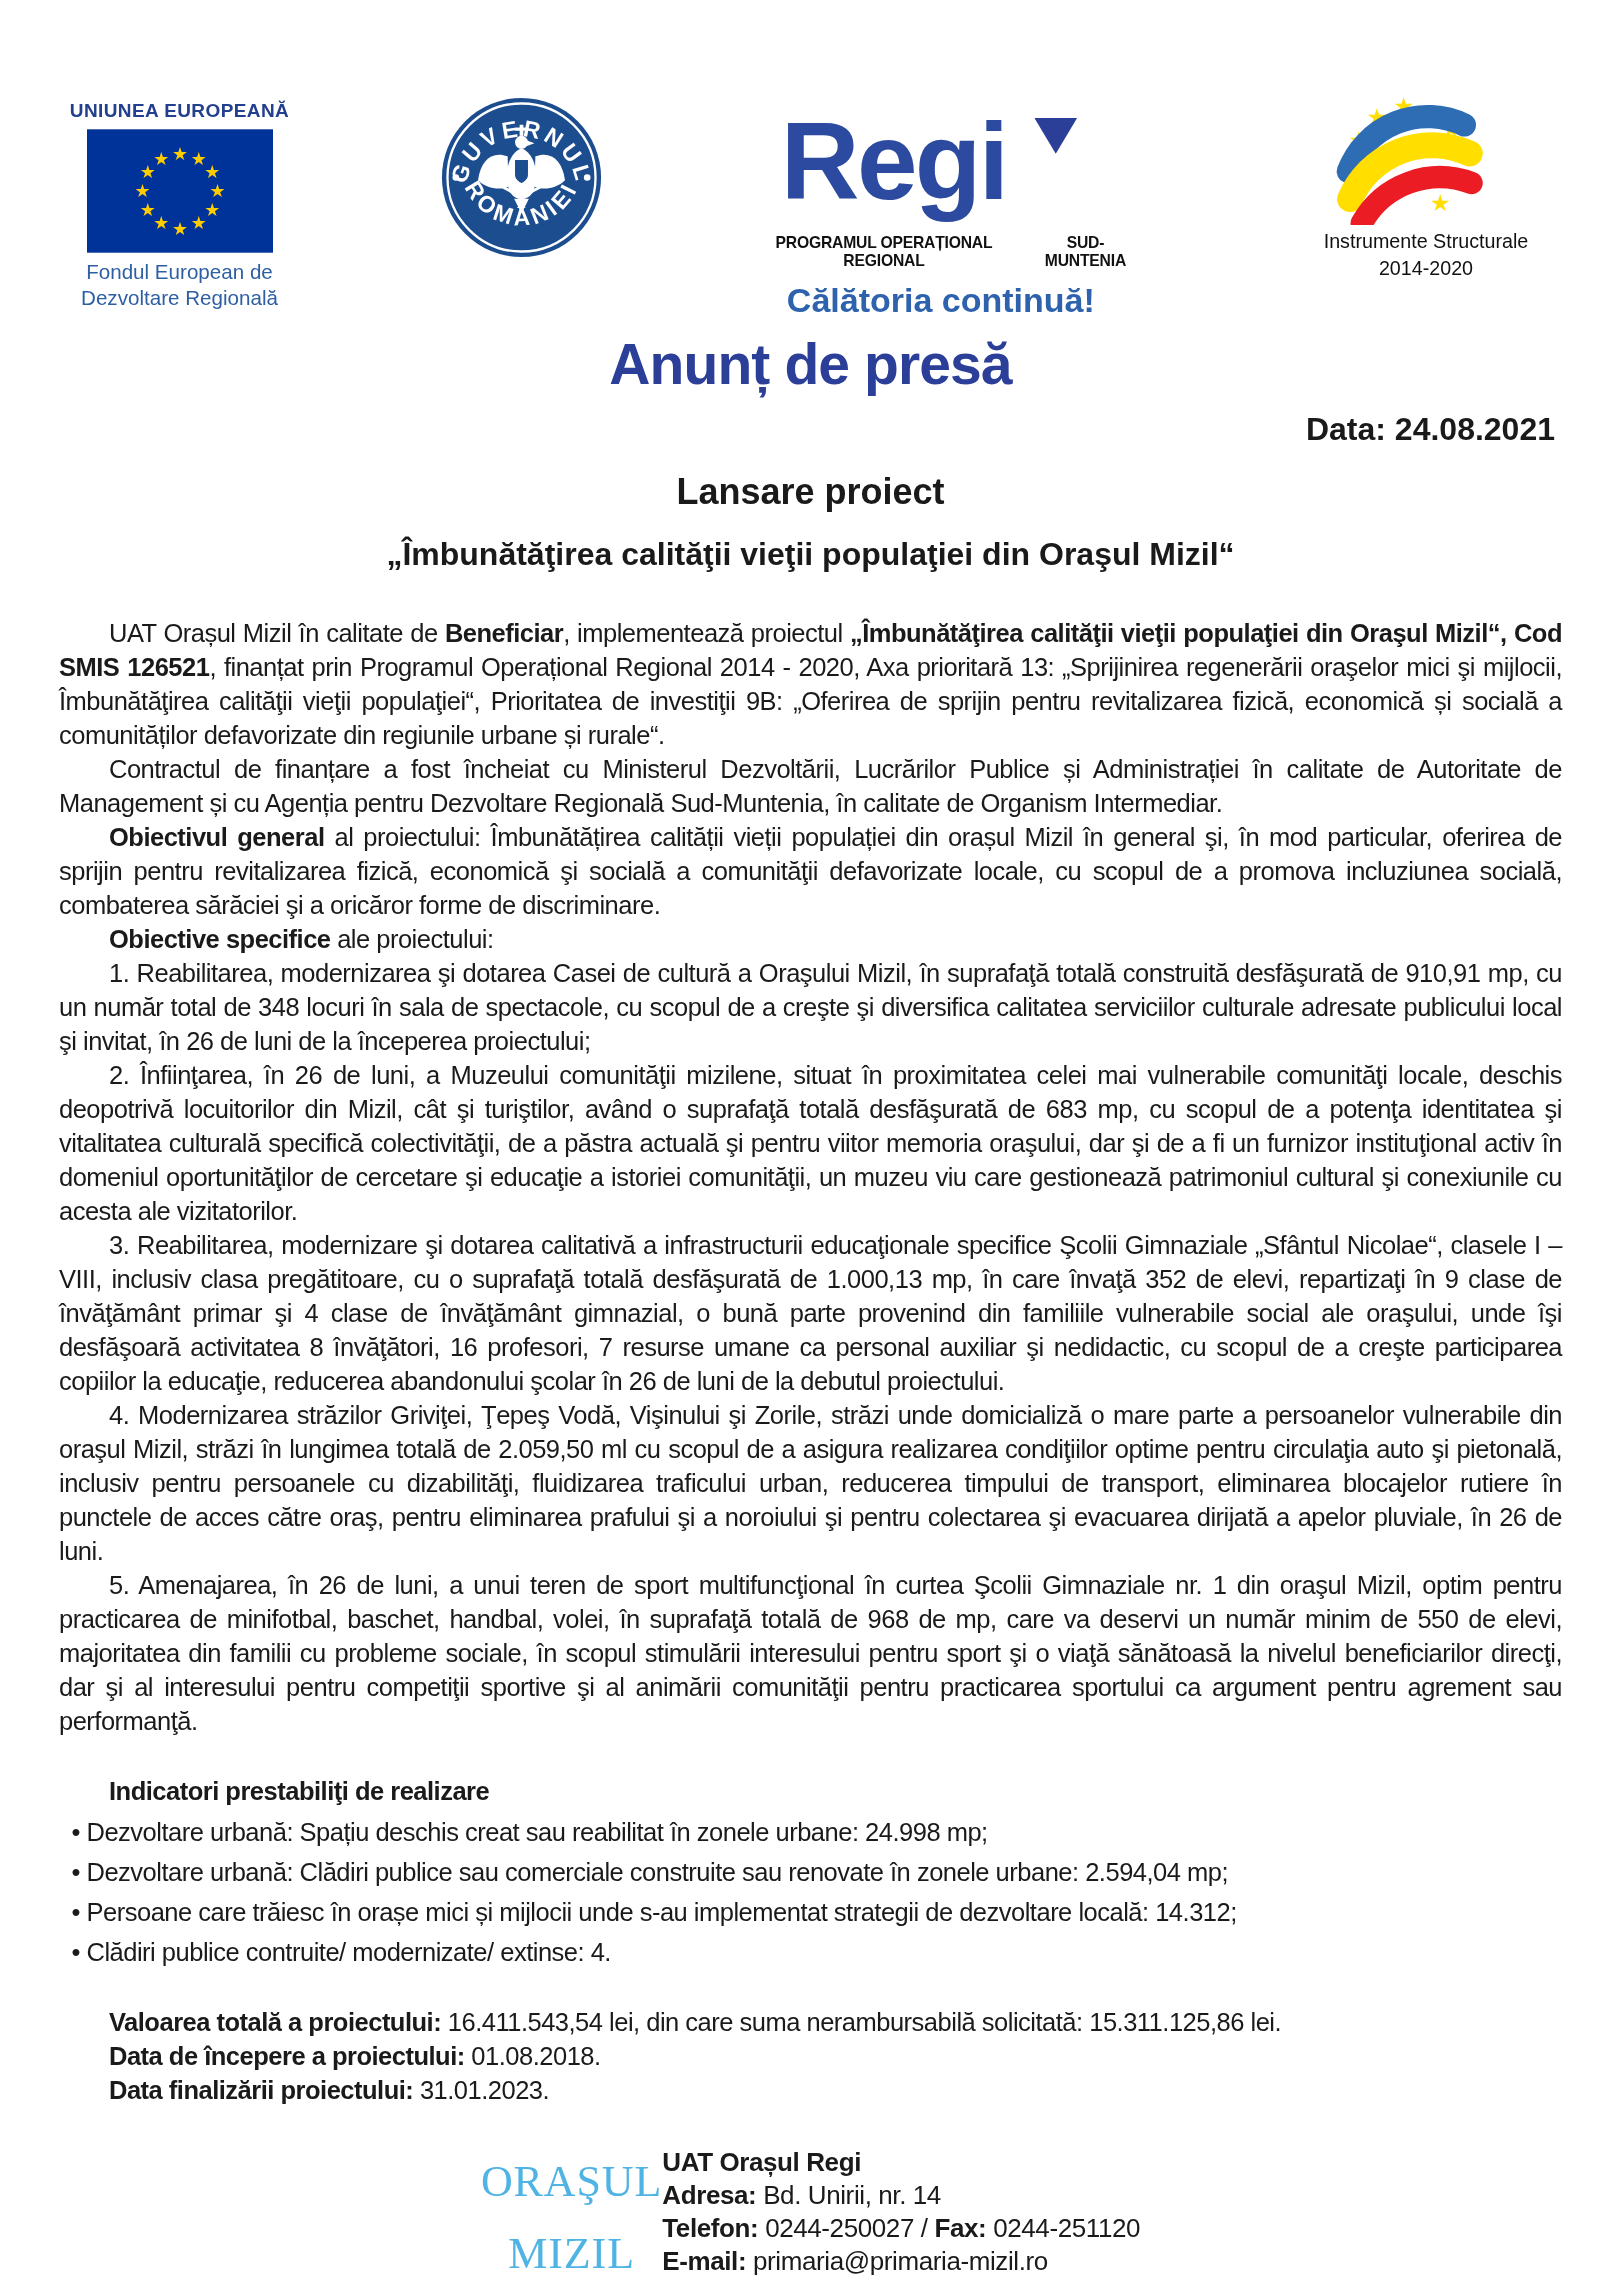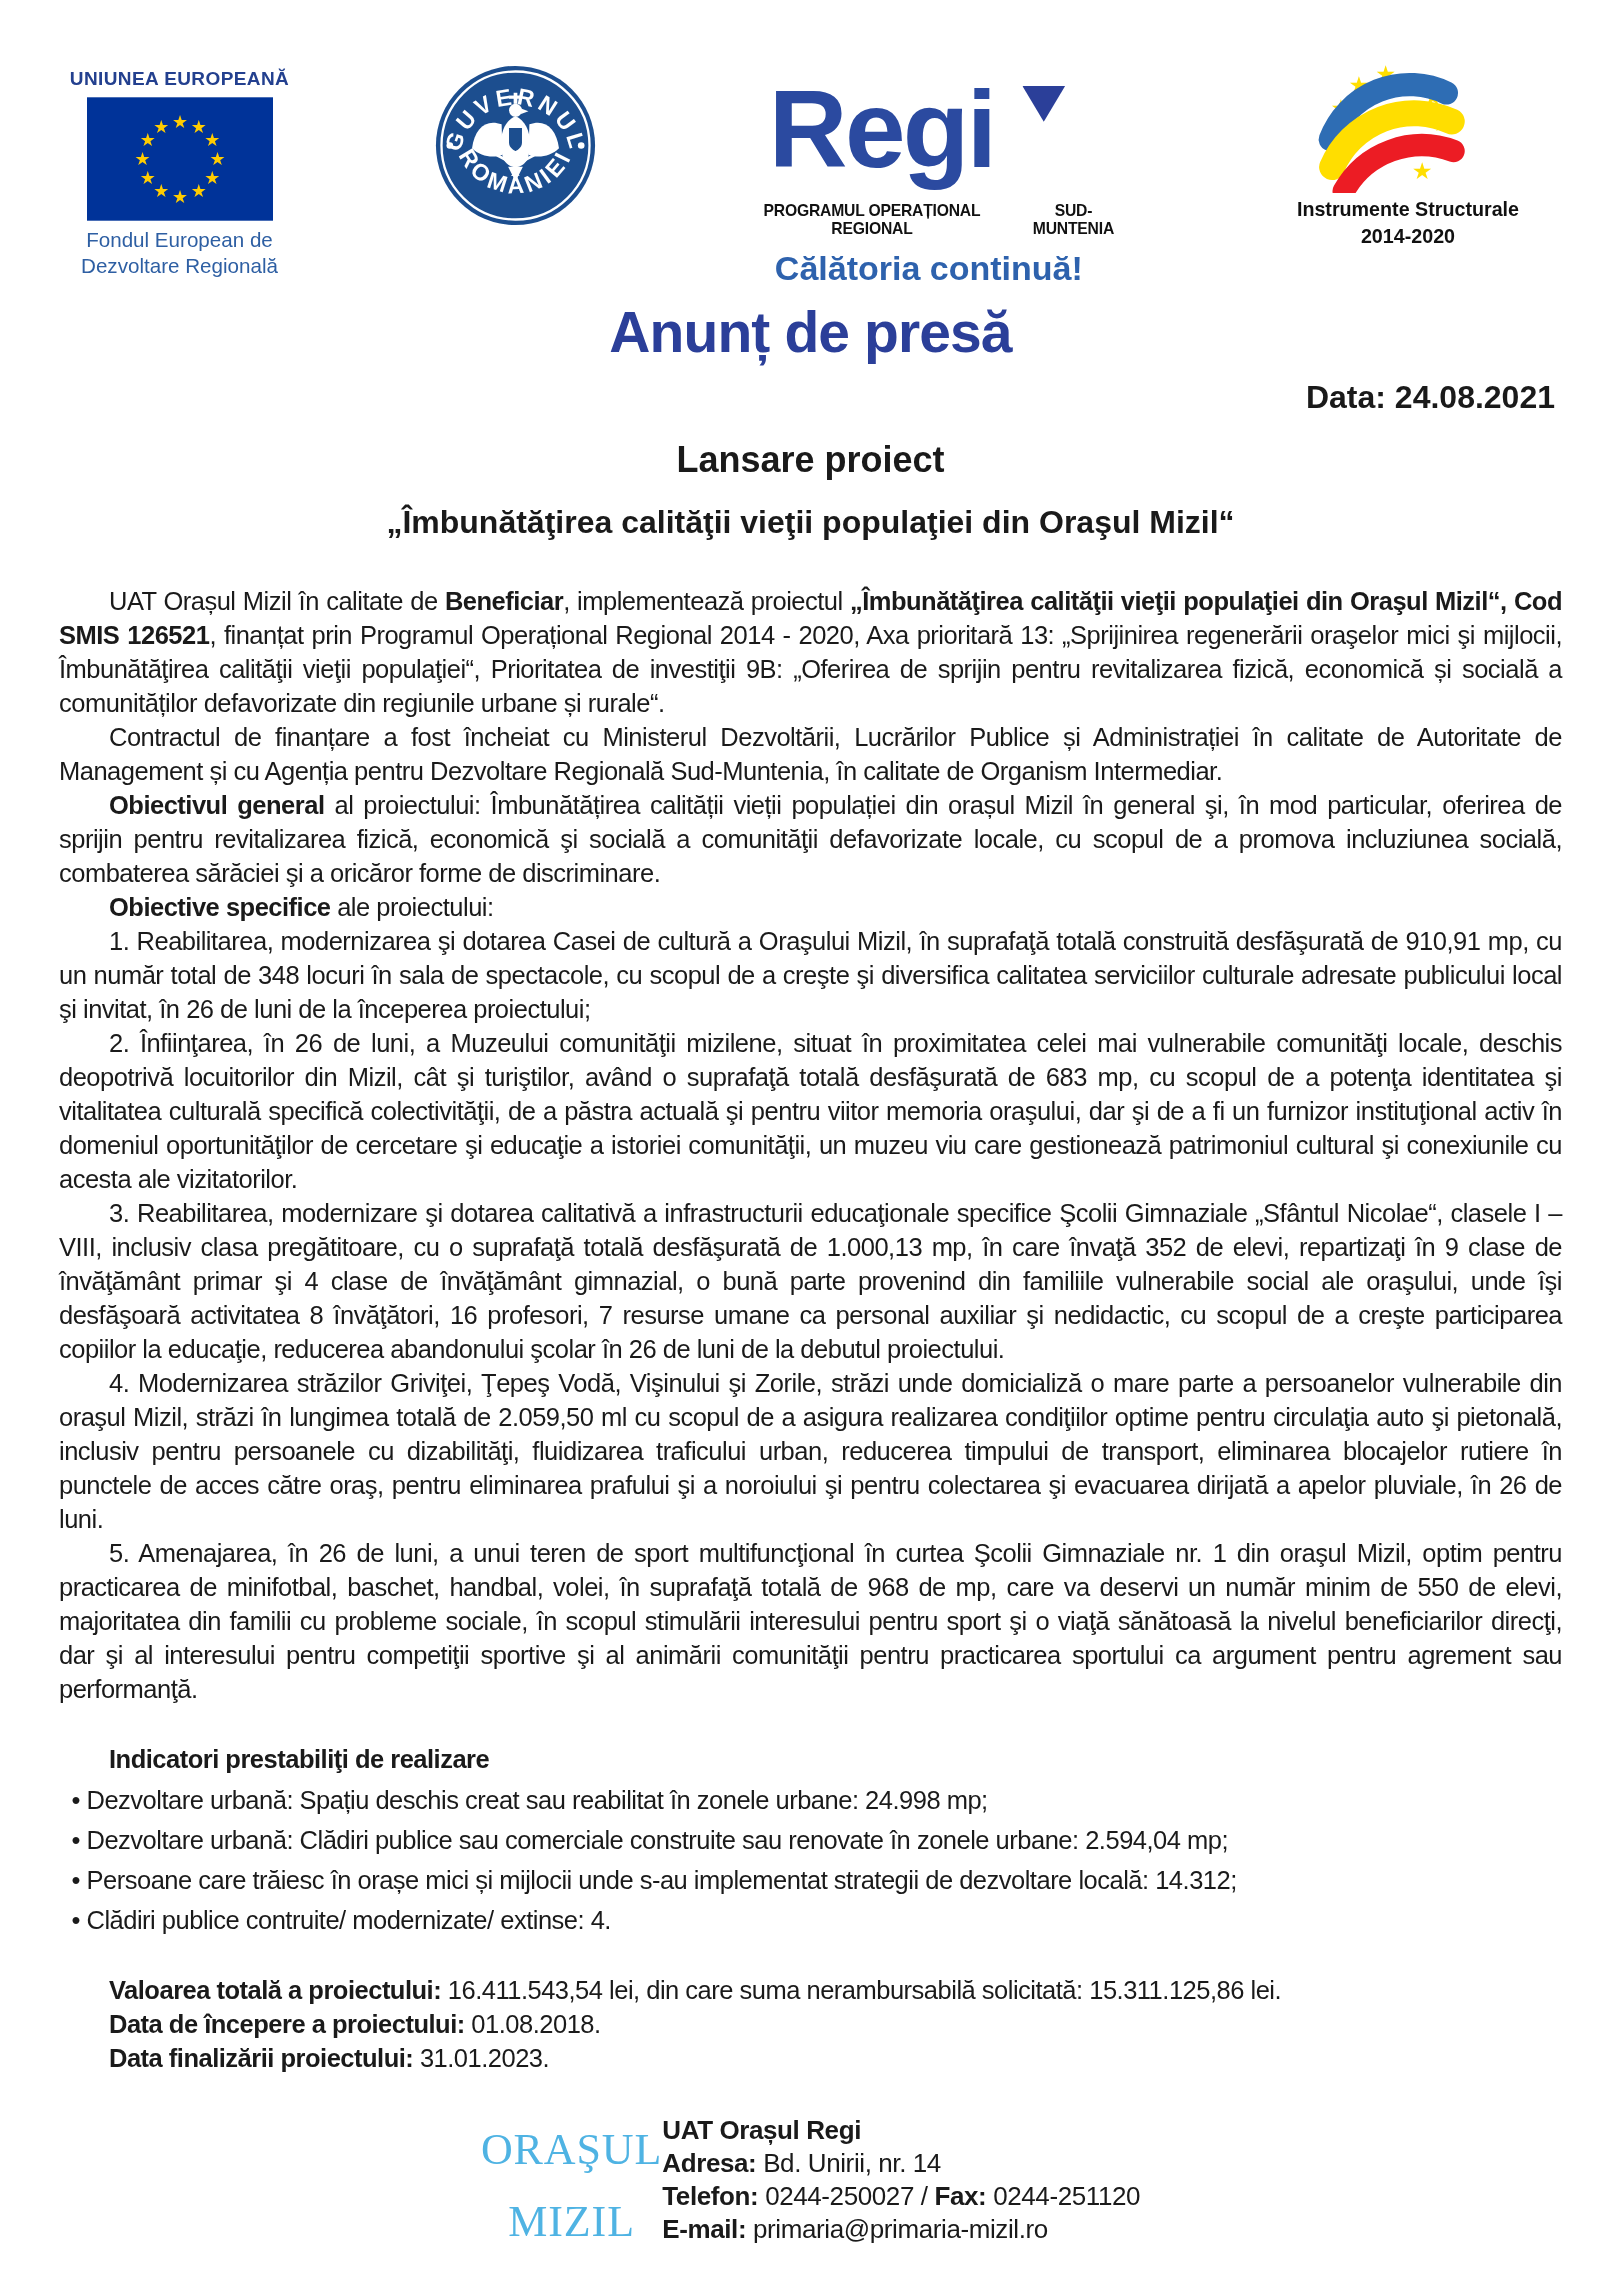--- a/index.html
+++ b/index.html
@@ -1,41 +1,41 @@
 <!DOCTYPE html>
 <html style="--accent: #2B3F99; --footer-blue: #2E59A8; --link-blue: #2B3F9E;font-size:14.3px"><head>
 <meta charset="utf-8">
 <style>
   html,body{margin:0;padding:0;background:#e8e8e8;}
   .page{
     width:1621px;height:2293px;background:#ffffff;margin:0 auto;position:relative;
     font-family:"Liberation Sans",sans-serif;color:#1a1a1a;overflow:hidden;
   }
   
-  .logos{display:flex;justify-content:space-between;align-items:flex-start;padding:54px 65px 0 54px;height:215px;}
+  .logos{display:flex;justify-content:space-between;align-items:flex-start;padding:54px 47px 0 54px;height:215px;margin-top:32px;}
   .eu-block{width:251px;text-align:center;margin-top:14.3px;}
   .eu-top{font-size:19px;font-weight:bold;color:#23408F;letter-spacing:0.4px;}
   .eu-flag{display:block;margin:7.2px auto 5.4px auto;}
   .eu-bottom{font-size:20.6px;color:#2E5FA3;line-height:1.25;font-weight:500;}
   .gov-block{width:163px;margin-top:10.7px;}
   .regio-block{width:403px;text-align:center;margin-top:30px;}
   .regio-row{display:flex;justify-content:center;align-items:flex-start;height:118px;}
   .regio-word{font-size:109px;line-height:1.0;font-weight:bold;color:#2B4AA0;letter-spacing:-2.7px;margin-top:-9px;}
   .wheel{width:90px;height:90px;margin-left:4.5px;margin-top:1.8px;position:relative;}
   .wheel-ring{width:100%;height:100%;border-radius:50%;
     background:conic-gradient(from 0deg,#ffffff 0 28deg,#29ABE2 28deg 80deg,#39B54A 80deg 130deg,
       #FFDE17 130deg 175deg,#F7941E 175deg 215deg,#F15A29 215deg 255deg,#ED1C24 255deg 300deg,
       #C4168C 300deg 332deg,#ffffff 332deg 360deg);}
   .wheel-hole{position:absolute;inset:31%;background:#fff;border-radius:50%;}
   .wheel-notch-outer{position:absolute;top:-3.6px;left:50%;transform:translateX(-50%);width:56px;height:45px;background:#fff;clip-path:polygon(0 0,100% 0,50% 100%);}
   .wheel-notch{position:absolute;top:0;left:50%;transform:translateX(-50%);width:43px;height:36px;background:#2B3F99;clip-path:polygon(0 0,100% 0,50% 100%);}
   .regio-sub{display:flex;justify-content:space-between;font-size:15.7px;font-weight:bold;color:#111;margin-top:0;letter-spacing:-0.2px;}
   .regio-tag{font-size:34px;color:#2E62AD;font-weight:600;margin-top:10.7px;}
   .is-block{width:296px;text-align:center;margin-top:5.4px;}
-  .is-text{font-size:19.7px;font-weight:bold;color:#111;line-height:1.35;}
+  .is-text{font-size:19.7px;font-weight:normal;color:#111;line-height:1.35;}
   
   .doc-title{color:var(--accent,#2B3F99);font-size:57px;font-weight:bold;text-align:center;margin-top:30px;letter-spacing:-0.9px;}
   .date-line{font-size:32px;font-weight:bold;text-align:right;padding-right:66px;margin-top:14.3px;}
   .subtitle1{font-size:36px;font-weight:bold;text-align:center;margin-top:23px;}
   .subtitle2{font-size:32px;font-weight:bold;text-align:center;margin-top:23px;}
   
   .body-text{padding:0 59px;margin-top:43px;}
   .para{font-size:25.5px;line-height:34px;letter-spacing:-0.5px;text-align:justify;margin:0;}
   #body-paras .para.indent{text-indent:50px;}
   .para .b{font-weight:bold;}

